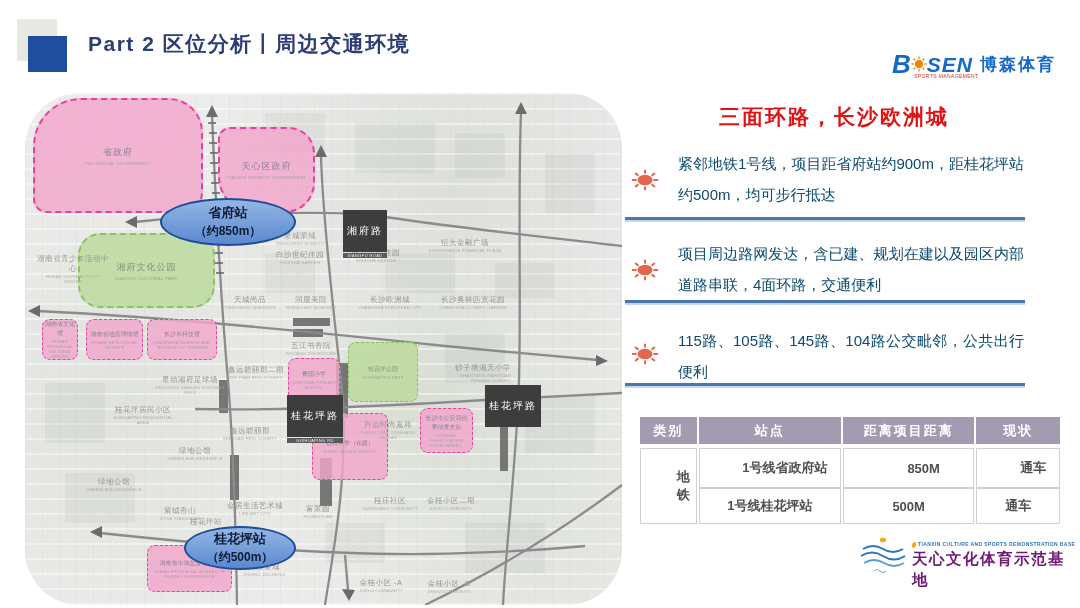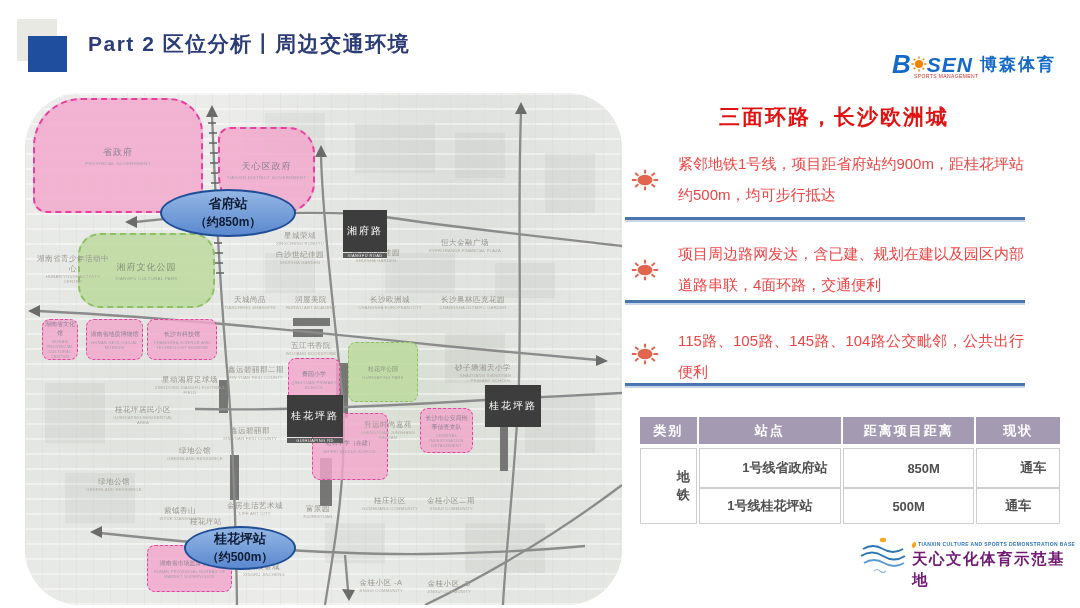--- a/index.html
+++ b/index.html
@@ -54,40 +54,40 @@
   .z10{left:122px;top:452px;width:85px;height:47px;border-radius:10px;}
   .zproj{left:231px;top:325px;width:79px;height:75px;background:rgba(246,200,156,.9);
          border:2px dashed #ea8a33;border-radius:10px 14px 10px 16px;z-index:2;}
   .proj-label{position:absolute;left:-12px;top:26px;width:104px;text-align:center;z-index:4;}
   .proj-tag{font-size:10.5px;font-weight:bold;color:#e03030;letter-spacing:1px;}
   .proj-name{font-size:5.4px;color:#e66;margin-top:2px;}
 
   .station{position:absolute;z-index:6;display:flex;flex-direction:column;align-items:center;justify-content:center;
            border:2.5px solid #1f4e96;background:linear-gradient(180deg,#93b6e4,#5b89cf);border-radius:50%;
            color:#0d1b33;font-weight:bold;text-align:center;box-sizing:border-box;}
-  .st1{left:135px;top:96px;width:136px;height:48px;}
+  .st1{left:135px;top:105px;width:136px;height:48px;}
   .st2{left:159px;top:433px;width:112px;height:44px;}
   .station .l1{font-size:13px;}
   .station .l2{font-size:12px;margin-top:1px;}
 
   .mlabel{position:absolute;z-index:3;transform:translate(-50%,-50%);text-align:center;width:max-content;max-width:72px;}
   .mlabel .cn{font-size:7.5px;color:#9a978f;letter-spacing:.5px;}
   .mlabel .en{font-size:4.2px;color:#b0ada4;letter-spacing:.2px;}
 
   .rlabel{position:absolute;z-index:4;text-align:center;}
   .rlabel .t{display:block;background:#3d3d3d;color:#fff;font-size:10px;padding:14px 4px;letter-spacing:2px;white-space:nowrap;}
   .rlabel .s{display:block;background:#5a5a5a;color:#eee;font-size:4px;padding:0 2px;margin-top:1px;letter-spacing:.4px;white-space:nowrap;}
   .r1{left:318px;top:117px;}
   .r2{left:262px;top:302px;}
   .r3{left:460px;top:292px;}
 
   
   .panel-title{left:628px;top:103px;width:412px;text-align:center;font-size:21px;font-weight:900;color:#e01212;letter-spacing:2px;}
   .sun{position:absolute;width:30px;height:24px;}
-  .btext{position:absolute;left:678px;width:346px;font-size:15px;color:#ef4444;line-height:31px;text-align:justify;}
+  .btext{position:absolute;left:678px;width:346px;font-size:15px;color:#0c4a6e;line-height:31px;text-align:justify;}
   .divider{position:absolute;left:625px;width:400px;height:3px;background:#4a76b0;box-shadow:0 2px 0 rgba(74,118,176,.3);}
 
   
   .ttable{position:absolute;left:638px;top:417px;width:424px;border-collapse:separate;border-spacing:2px 0;}
   .ttable th{background:#a49bb3;color:#fff;font-size:13px;font-weight:bold;height:25px;letter-spacing:2px;}
   .ttable td{background:#fff;border:1px solid #cfcfcf;color:#4f4f4f;font-size:13px;font-weight:bold;text-align:center;}
   .ttable .trgap td{border:none;background:transparent;height:4px;padding:0;}
   .ttable .r-a td{height:36px;padding-left:31px;}
   .ttable .r-b td{height:32px;}
 

